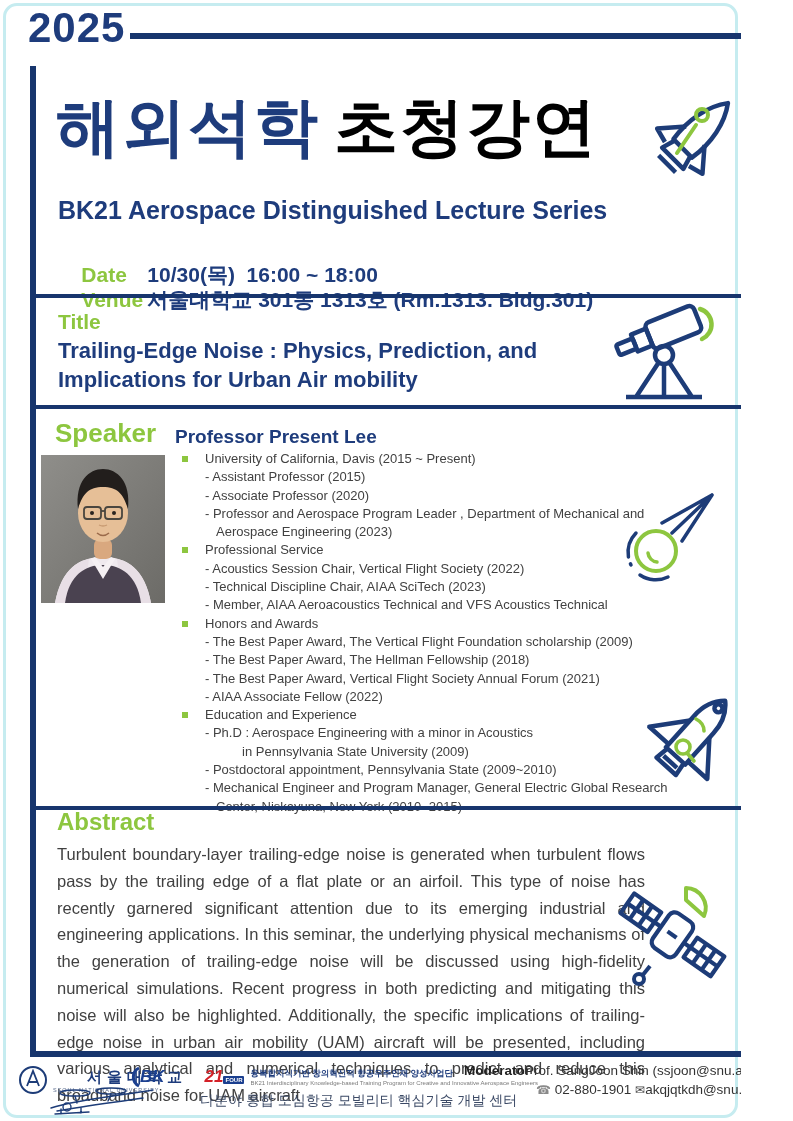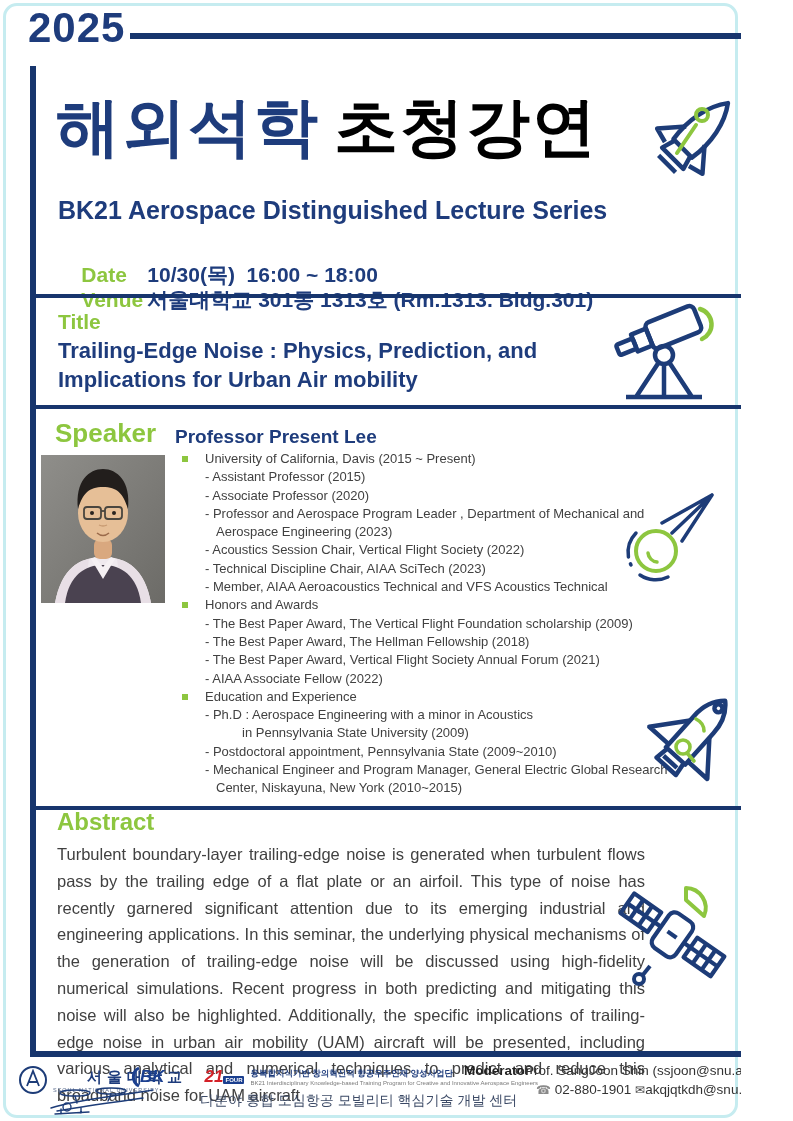--- a/index.html
+++ b/index.html
@@ -144,20 +144,21 @@
     <path d="M56 78 Q62 83 68 78" fill="none" stroke="#9a6a4a" stroke-width="1.6"></path>
     <path d="M58 70 Q62 72 66 70" fill="none" stroke="#c79a72" stroke-width="1.3"></path>
   </svg>
 
   <div id="bio">
       <div class="bio-heading"><span class="sq"></span>University of California, Davis (2015 ~ Present)</div>
       <div class="bio-item">- Assistant Professor (2015)</div>
       <div class="bio-item">- Associate Professor (2020)</div>
       <div class="bio-item">- Professor and Aerospace Program Leader , Department of Mechanical and</div>
       <div class="bio-item ind1">Aerospace Engineering (2023)</div>
+      <div class="bio-heading"><span class="sq"></span>Professional Service</div>
       <div class="bio-item">- Acoustics Session Chair, Vertical Flight Society (2022)</div>
       <div class="bio-item">- Technical Discipline Chair, AIAA SciTech (2023)</div>
       <div class="bio-item">- Member, AIAA Aeroacoustics Technical and VFS Acoustics Technical</div>
       <div class="bio-heading"><span class="sq"></span>Honors and Awards</div>
       <div class="bio-item">- The Best Paper Award, The Vertical Flight Foundation scholarship (2009)</div>
       <div class="bio-item">- The Best Paper Award, The Hellman Fellowship (2018)</div>
       <div class="bio-item">- The Best Paper Award, Vertical Flight Society Annual Forum (2021)</div>
       <div class="bio-item">- AIAA Associate Fellow (2022)</div>
       <div class="bio-heading"><span class="sq"></span>Education and Experience</div>
       <div class="bio-item">- Ph.D : Aerospace Engineering with a minor in Acoustics</div>

